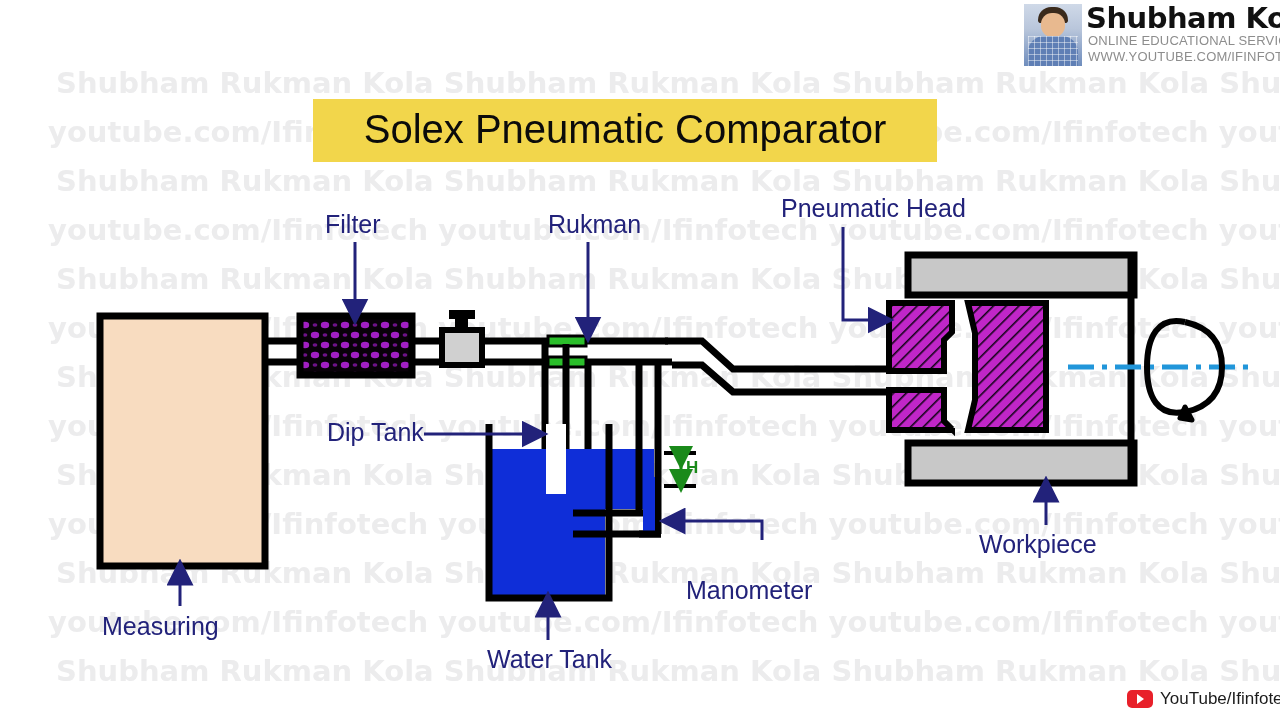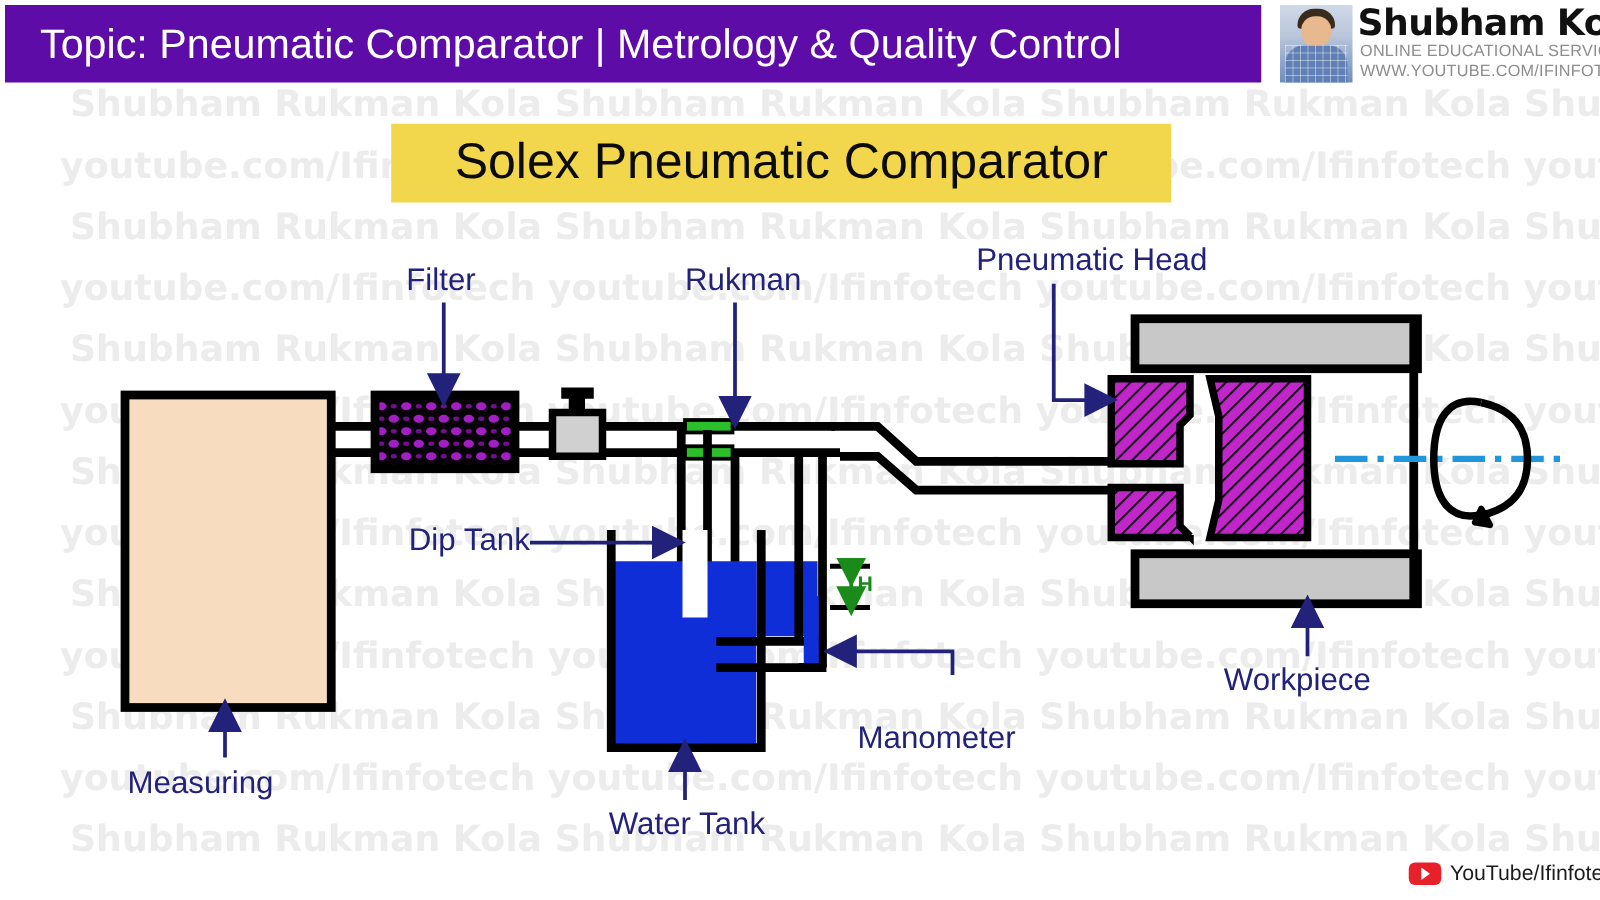--- a/index.html
+++ b/index.html
@@ -113,23 +113,20 @@
       <div class="wm-row wm-b" style="top: 311px; left: 48px;">youtube.com/Ifinfotech   youtube.com/Ifinfotech   youtube.com/Ifinfotech   youtube.com/Ifinfotech   </div>
       <div class="wm-row wm-a" style="top: 360px; left: 56px;">Shubham Rukman Kola   Shubham Rukman Kola   Shubham Rukman Kola   Shubham Rukman Kola   </div>
       <div class="wm-row wm-b" style="top: 409px; left: 48px;">youtube.com/Ifinfotech   youtube.com/Ifinfotech   youtube.com/Ifinfotech   youtube.com/Ifinfotech   </div>
       <div class="wm-row wm-a" style="top: 458px; left: 56px;">Shubham Rukman Kola   Shubham Rukman Kola   Shubham Rukman Kola   Shubham Rukman Kola   </div>
       <div class="wm-row wm-b" style="top: 507px; left: 48px;">youtube.com/Ifinfotech   youtube.com/Ifinfotech   youtube.com/Ifinfotech   youtube.com/Ifinfotech   </div>
       <div class="wm-row wm-a" style="top: 556px; left: 56px;">Shubham Rukman Kola   Shubham Rukman Kola   Shubham Rukman Kola   Shubham Rukman Kola   </div>
       <div class="wm-row wm-b" style="top: 605px; left: 48px;">youtube.com/Ifinfotech   youtube.com/Ifinfotech   youtube.com/Ifinfotech   youtube.com/Ifinfotech   </div>
       <div class="wm-row wm-a" style="top: 654px; left: 56px;">Shubham Rukman Kola   Shubham Rukman Kola   Shubham Rukman Kola   Shubham Rukman Kola   </div>
     </div>
 
-  <div class="topbar">
-    <div class="topbar-text">Topic: Pneumatic Comparator | Metrology &amp; Quality Control</div>
-  </div>
 
   <div class="brand">
     <div class="brand-photo">
       <div class="bp-hair"></div>
       <div class="bp-face"></div>
       <div class="bp-body"></div>
       <div class="bp-shirt"></div>
     </div>
     <div class="brand-name">Shubham Kola</div>
     <div class="brand-sub1">ONLINE EDUCATIONAL SERVICES</div>

